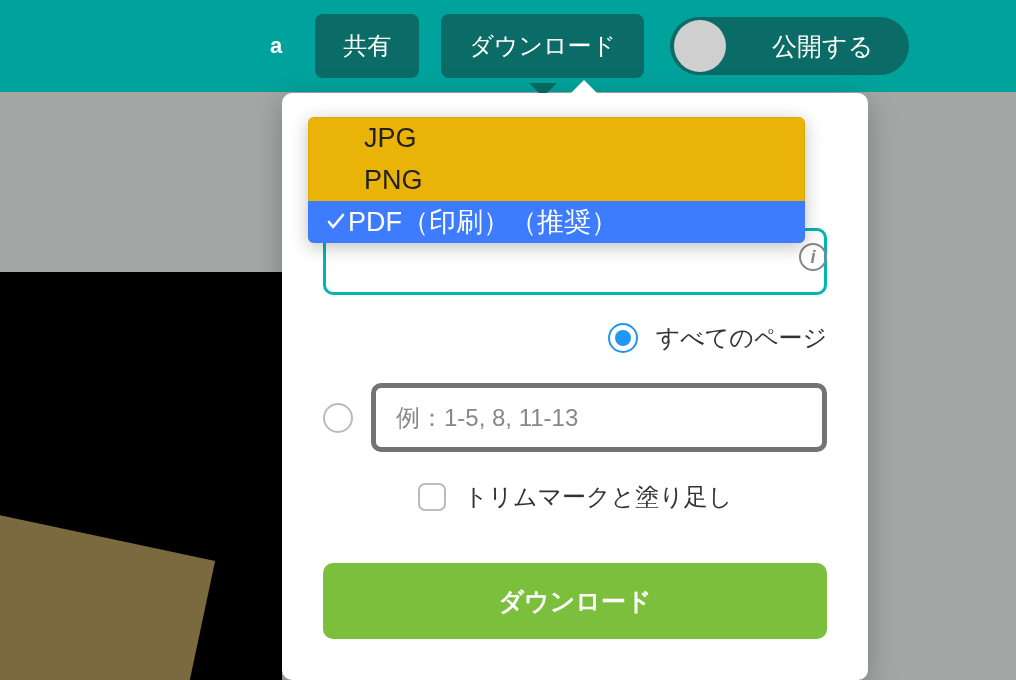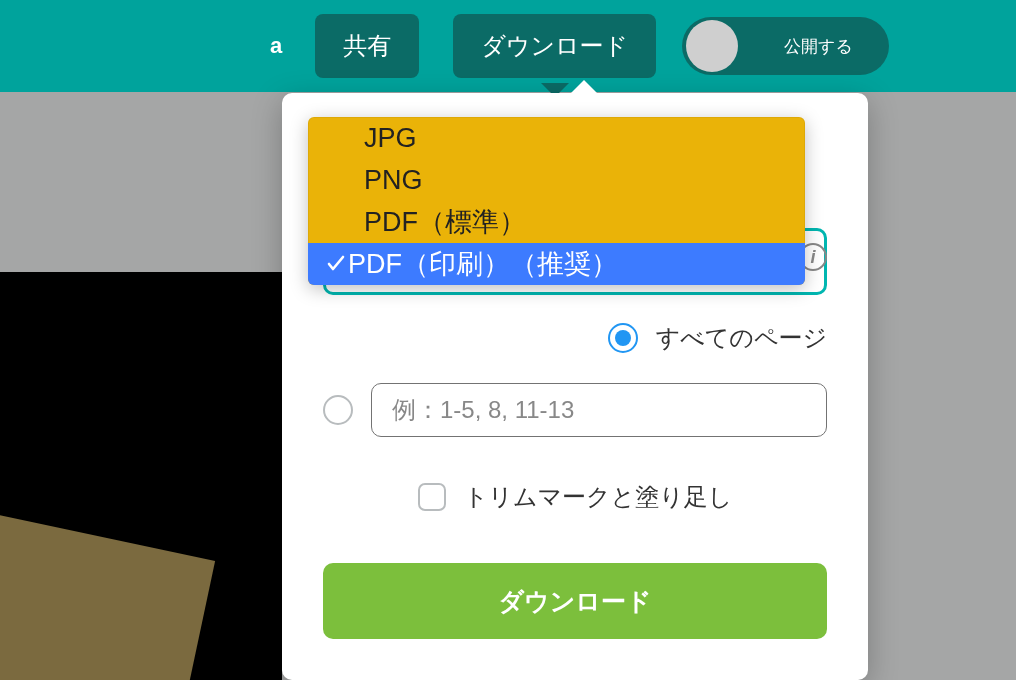--- a/index.html
+++ b/index.html
@@ -25,21 +25,21 @@
   }
   .btn-share {
     background: #0b6b66;
     color: #fff;
     font-size: 24px;
     font-weight: 500;
     padding: 16px 28px;
     border-radius: 8px;
     border: none;
     cursor: pointer;
-    margin-right: 34px;
+    margin-right: 22px;
   }
   .btn-download {
     position: relative;
     background: #0b6b66;
     color: #fff;
     font-size: 24px;
     font-weight: 500;
     padding: 16px 28px;
     border-radius: 8px;
     border: none;
@@ -67,21 +67,21 @@
     cursor: pointer;
   }
   .publish-circle {
     width: 52px; height: 52px;
     border-radius: 50%;
     background: #cfcfcf;
     margin-right: 46px;
   }
   .publish-label {
     color: #fff;
-    font-size: 17px;
+    font-size: 25px;
     font-weight: 500;
   }
 
   
   .canvas-left {
     position: absolute;
     top: 272px;
     left: 0;
     width: 282px;
     height: 408px;
@@ -217,22 +217,22 @@
   .option-label {
     font-size: 24px;
     color: #333;
   }
 
   .range-radio {
     align-self: center;
   }
   .range-input {
     flex: 1;
-    height: 54px;
-    border: 1px solid #737373;
+    height: 69px;
+    border: 5px solid #737373;
     border-radius: 10px;
     font-size: 24px;
     padding: 0 20px;
     color: #333;
   }
   .range-input::placeholder { color: #888; }
 
   .checkbox {
     width: 28px; height: 28px;
     border: 2px solid #b8bcbe;
@@ -278,21 +278,20 @@
 
 <div class="popover">
 
   <div class="select-underlay"></div>
 
   <span class="info-icon">i</span>
 
   <div class="dropdown">
     <div class="dropdown-item">JPG</div>
     <div class="dropdown-item">PNG</div>
-    <div class="dropdown-item">PDF（標準）</div>
     <div class="dropdown-item selected">
       <span class="check">
         <svg width="20" height="20" viewBox="0 0 20 20">
             <path d="M3 10 l4 5 l10 -12" stroke="#fff" stroke-width="2.6" fill="none" stroke-linecap="round" stroke-linejoin="round"></path>
           </svg>
       </span>
       <span>PDF（印刷）（推奨）</span>
     </div>
   </div>
 

